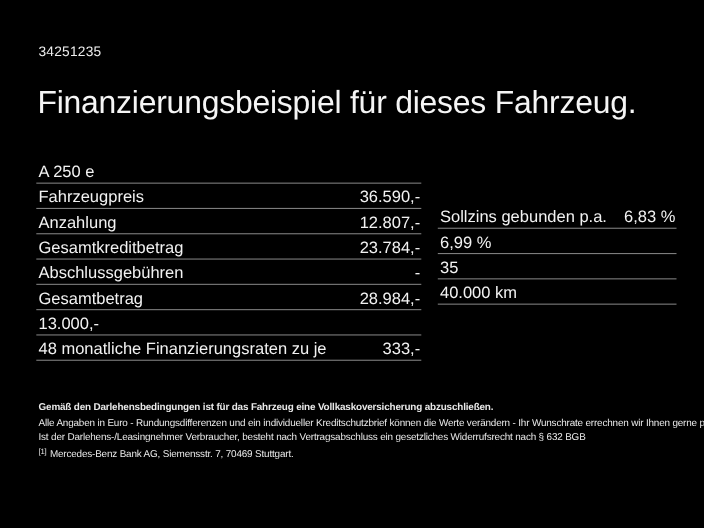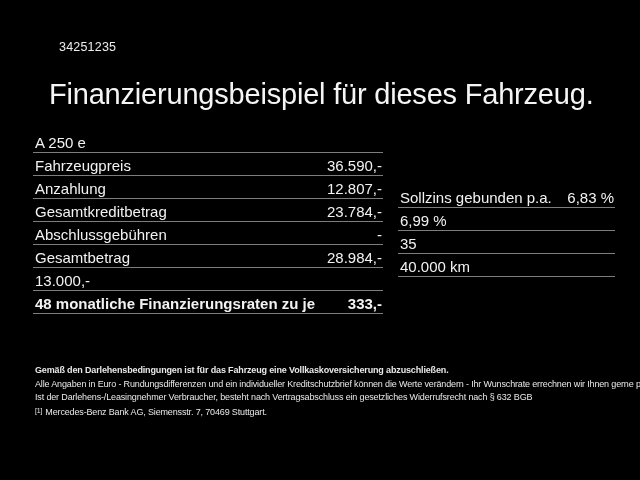--- a/index.html
+++ b/index.html
@@ -6,42 +6,41 @@
   #stage{
     position:relative;
     width:640px;height:480px;
     background:#000;
     overflow:hidden;
     font-family:"Liberation Sans", sans-serif;
     color:#f2f2f2;
   }
   .serial{
     position:absolute;left:35px;top:40px;
-    font-size:12.5px;letter-spacing:.2px;color:#ededed;margin-left:24px;
+    font-size:12.5px;letter-spacing:.2px;color:#ededed;
   }
   .title{
     position:absolute;left:34px;top:59px;width:560px;
     font-size:29px;line-height:32px;font-weight:400;color:#f5f5f5;
     letter-spacing:-0.2px;
-    margin-left:15px;
   }
   .table{position:absolute;}
   .table .row{
     box-sizing:border-box;
     height:23px;
     border-bottom:1px solid #7d7d7d;
     display:flex;justify-content:space-between;align-items:center;
     font-size:15px;line-height:15px;
     padding:2px 1px 0 2px;
     white-space:nowrap;
   }
-  #left-table{left:33px;top:130px;width:350px;}
+  #left-table{left:33px;top:144px;width:350px;}
   #right-table{left:398px;top:153px;width:217px;margin-top:32px;}
   .row .val{text-align:left;}
-  .row.bold{font-weight:700;}
+  .row.bold{font-weight:400;}
   .row sup{font-size:9px;line-height:0;vertical-align:6px;margin-left:2px;}
   .fineprint{
     position:absolute;left:35px;top:364px;width:590px;
     font-size:9px;line-height:13.5px;letter-spacing:-0.15px;
     color:#e9e9e9;white-space:nowrap;
   }
   .fineprint .fp-bold{font-weight:700;}
   .footnote{
     position:absolute;left:35px;top:407px;
     font-size:9px;letter-spacing:-0.15px;color:#e9e9e9;white-space:nowrap;

